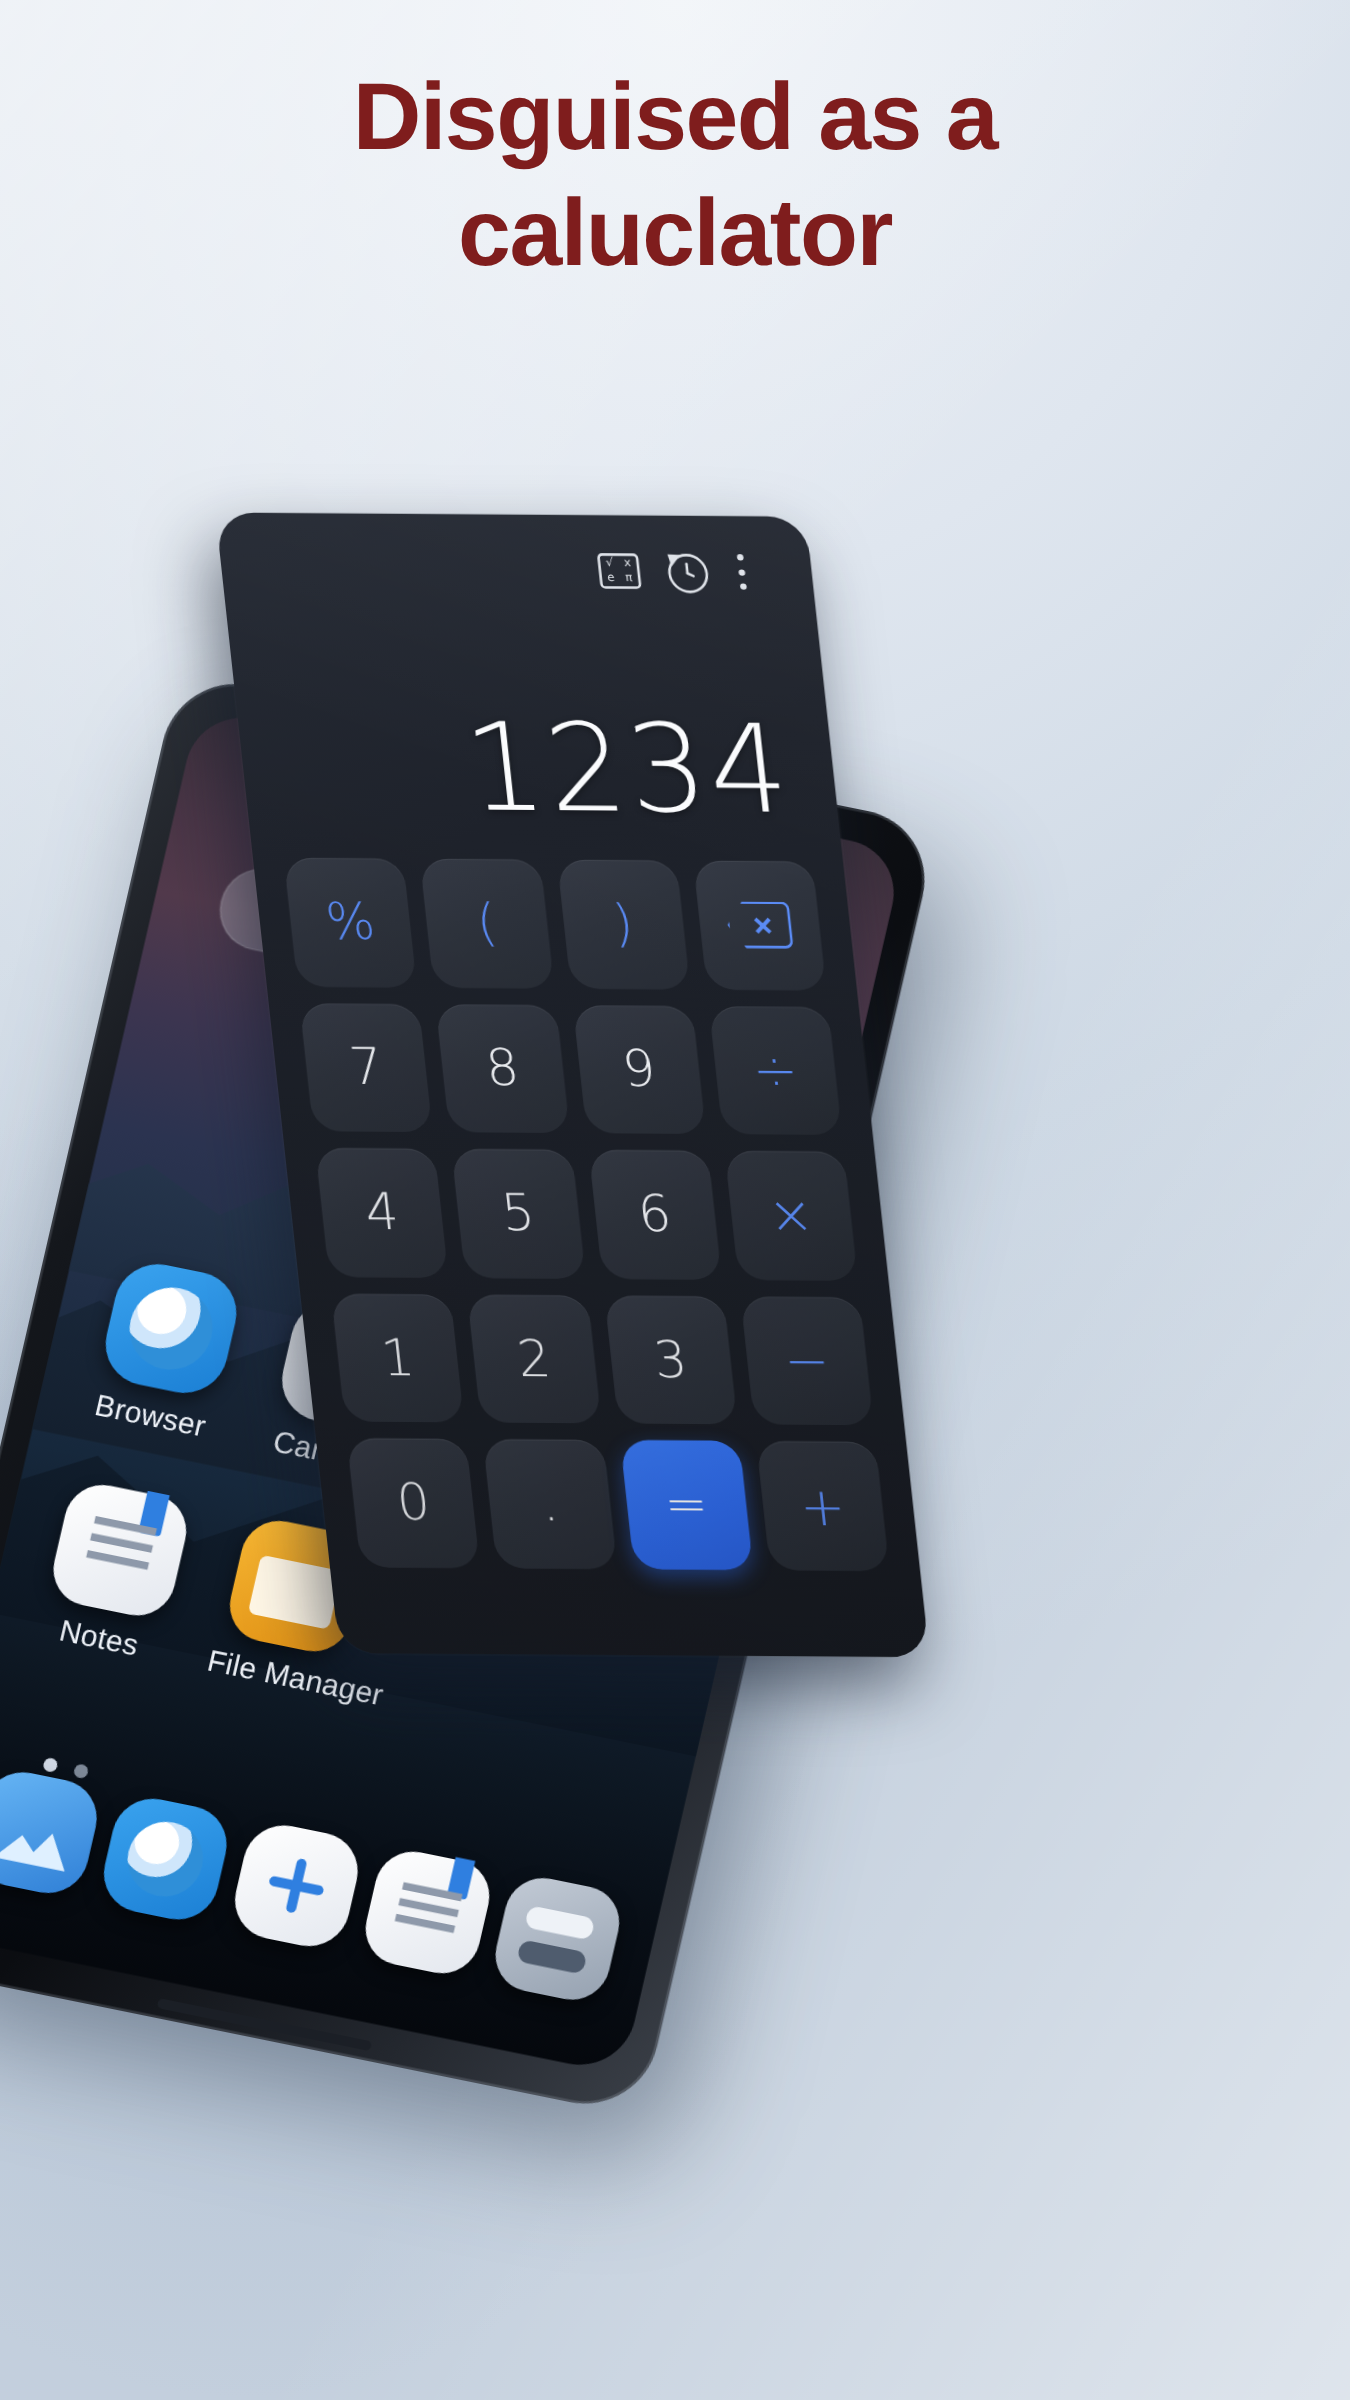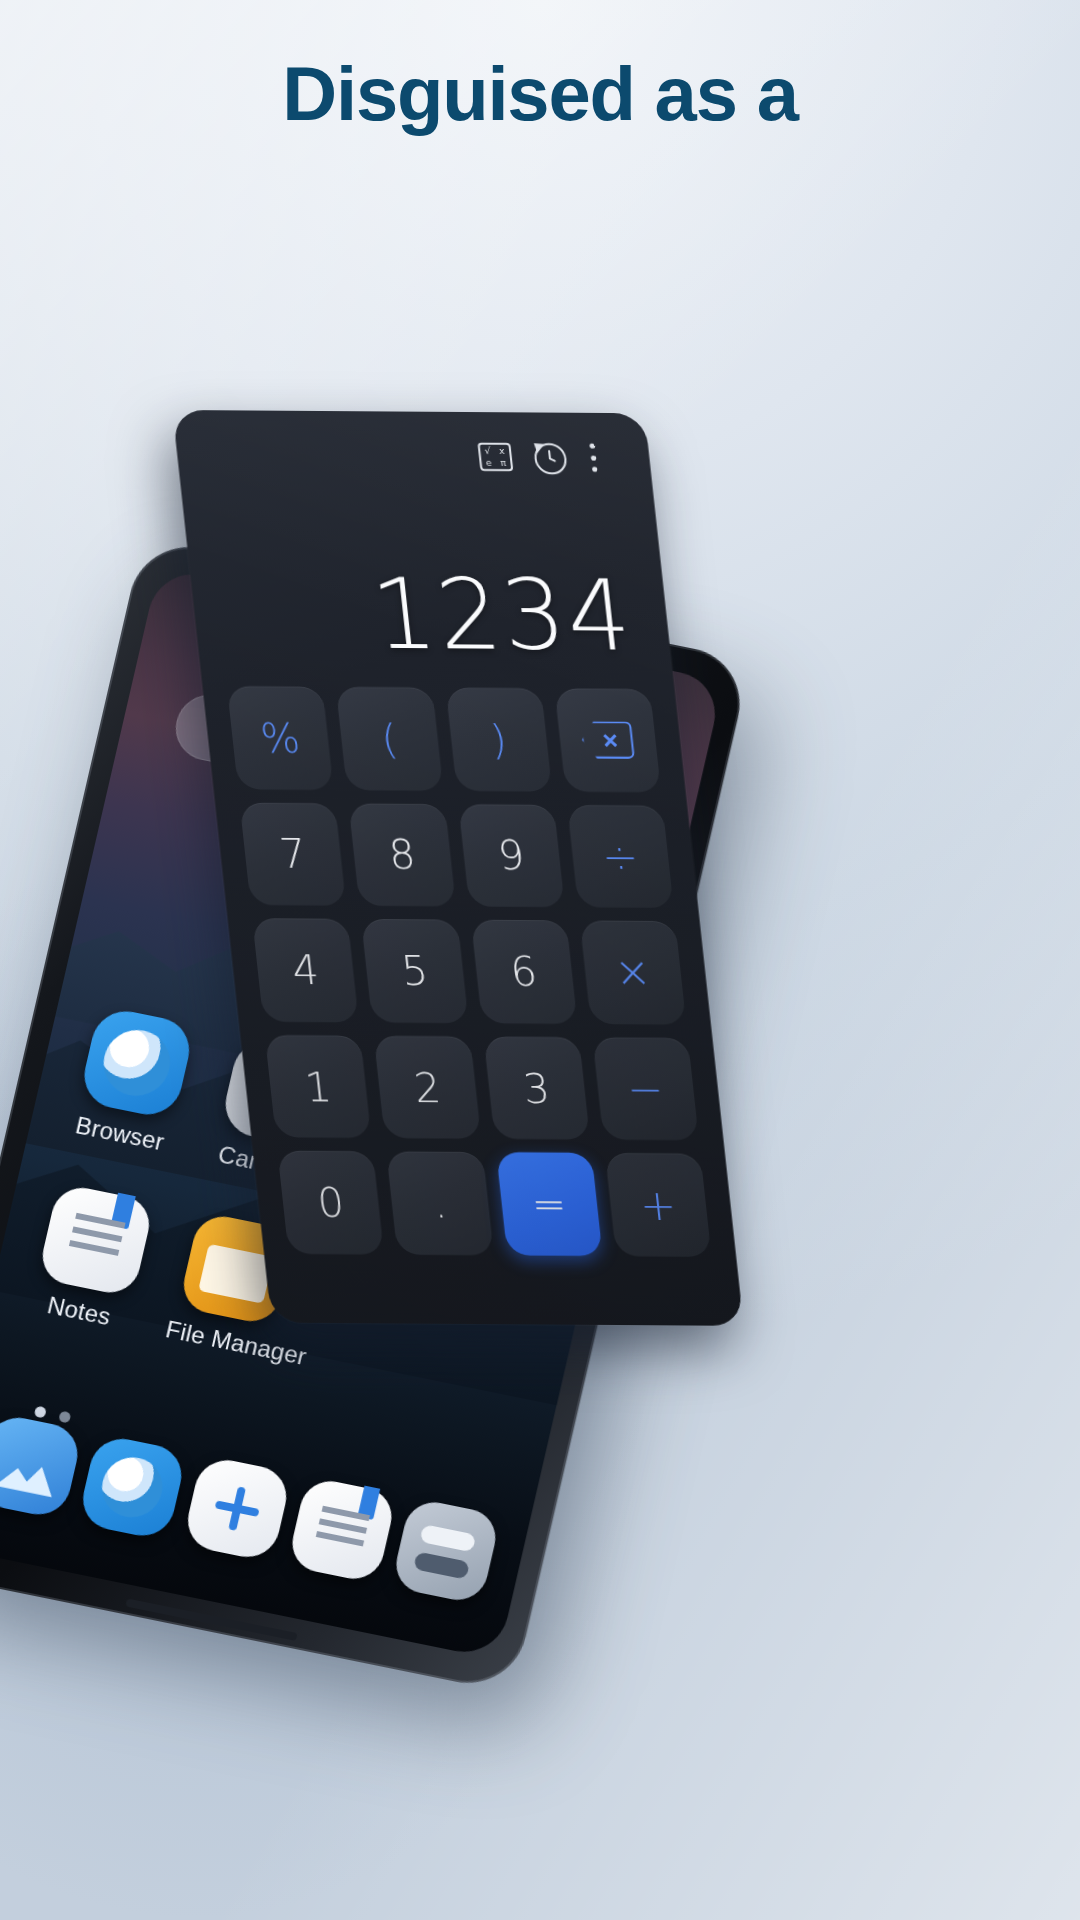--- a/index.html
+++ b/index.html
@@ -13,21 +13,21 @@
   .bg-sheen{position:absolute;inset:0;
     background:linear-gradient(135deg, rgba(255,255,255,.55) 0%, rgba(255,255,255,0) 38%),
                linear-gradient(300deg, rgba(255,255,255,.45) 0%, rgba(255,255,255,0) 40%),
                radial-gradient(60% 40% at 18% 72%, rgba(150,170,195,.35) 0%, rgba(150,170,195,0) 70%);
     pointer-events:none;}
 
   
   .headline{
     position:absolute;left:0;right:0;top:48px;
     text-align:center;
-    color:#0c4a6e;
+    color:#7f1d1d;
     font-weight:bold;
     font-size:76px;
     line-height:1.22;
     letter-spacing:-1.2px;
     z-index:6;
   }
   .headline .ln{display:block;}
 
   
   .phone-wrap{
@@ -206,20 +206,21 @@
   .calc-shadow-overlay{position:absolute;inset:0;pointer-events:none;border-radius:30px;
     background:linear-gradient(200deg, rgba(255,255,255,.035) 0%, rgba(0,0,0,0) 30%, rgba(0,0,0,.16) 100%);}
 </style>
 </head>
 <body>
 
 <div class="bg-sheen"></div>
 
 <div class="headline">
   <span class="ln">Disguised as a</span>
+  <span class="ln">caluclator</span>
 </div>
 
 <div class="phone-wrap">
   <div class="phone-body">
     <div class="phone-screen">
       <div class="mtn m1"></div>
       <div class="mtn m2"></div>
       <div class="mtn m3"></div>
 
       <div class="earpiece"></div>

